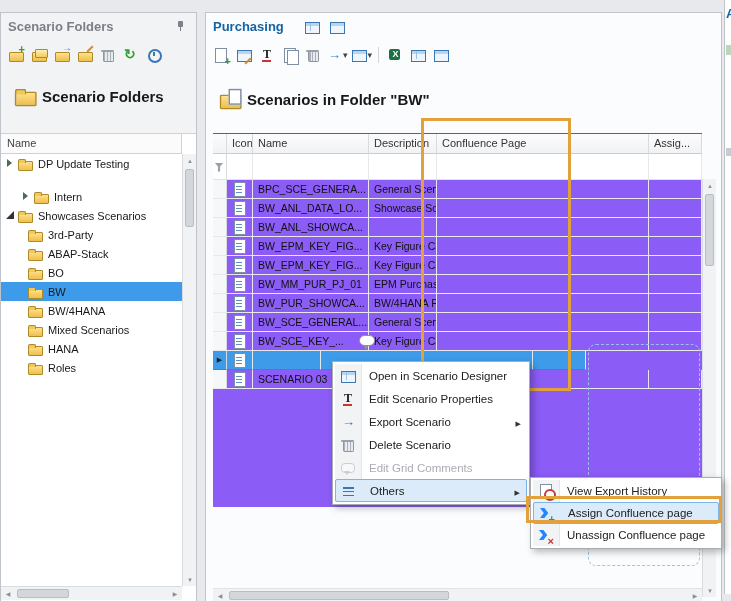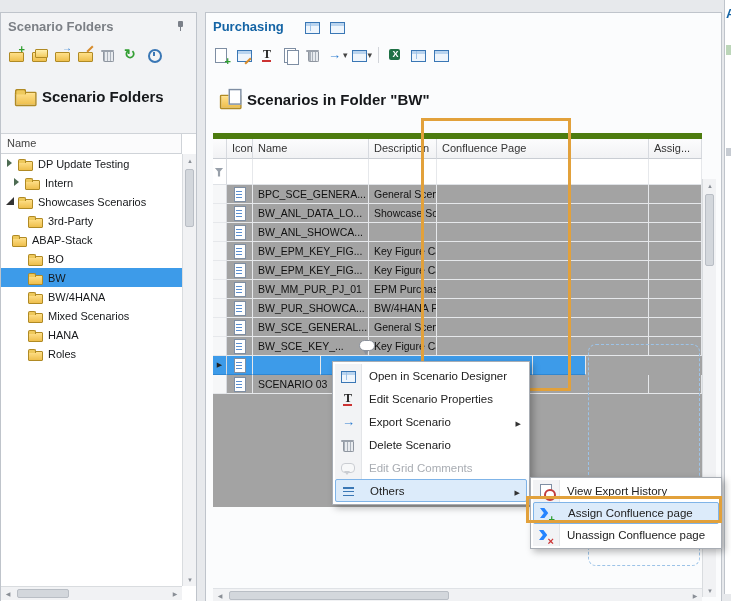--- a/index.html
+++ b/index.html
@@ -44,21 +44,21 @@
   .ghscroll{position:absolute;left:7px;top:575px;width:489px;height:14px;background:#f1f2f4;border-top:1px solid #dfe2e6}
   .sarrow{position:absolute;width:14px;height:13px;display:flex;align-items:center;justify-content:center;color:#8a8f96;font-size:6px}
   .sarrow.up{top:0}.sarrow.down{bottom:0}
   .sarrow.left{left:0;top:0}.sarrow.right{right:0;top:0}
   .sarrow.up::before{content:"▲"}.sarrow.down::before{content:"▼"}
   .sarrow.left::before{content:"◀"}.sarrow.right::before{content:"▶"}
   .vthumb{position:absolute;left:2px;right:2px;background:#d3d7dc;border:1px solid #b9bec5;border-radius:2px}
   .hthumb{position:absolute;top:2px;bottom:2px;background:#d3d7dc;border:1px solid #b9bec5;border-radius:2px}
 
   
-  .grid{position:absolute;left:7px;top:120px;width:489px;height:374px;background:#a3a3a3;border-top:6px solid #4d7c0f}
+  .grid{position:absolute;left:7px;top:120px;width:489px;height:374px;background:#8b5cf6;border-top:1px solid #4d7c0f}
   .grow{display:flex}
   .gcell{border-right:1px solid #e6e8eb;border-bottom:1px solid #e6e8eb;overflow:hidden;white-space:nowrap;font-size:10.5px;color:#111;
          height:19px;line-height:18px;padding-left:5px;flex:none;position:relative}
   .ghead .gcell{height:20px;line-height:19px;font-size:11px;color:#333;background:linear-gradient(#fcfcfd,#f1f2f4);
          border-right:1px solid #d7dadf;border-bottom:1px solid #c9cdd3}
   .gfilter .gcell{height:26px;background:#fff;border-bottom:1px solid #dfe2e6}
   .gind{background:#f6f7f8;border-right:1px solid #d7dadf;padding-left:0;display:flex;align-items:center;justify-content:center}
   .grow.sel .gcell{background:var(--sel);border-bottom-color:#2f87d2;color:#06233f}
   .grow.sel .gind{background:var(--sel)}
   .iconcell{display:flex;align-items:center;justify-content:center;padding-left:0}
@@ -183,36 +183,36 @@
       <span>Scenario Folders</span>
     </div>
     <div class="tree-box">
       <div class="nhead">Name</div>
       <div class="tree" id="tree">
           <div class="trow" style="padding-left: 4px;">
             <span class="expander collapsed"></span>
             <span class="icn i-folder"></span>
             <span class="tlabel">DP Update Testing</span>
           </div>
-          <div class="trow" style="padding-left: 11px;">
+          <div class="trow" style="padding-left: 20px; margin-top: 14px;">
             <span class="expander collapsed"></span>
             <span class="icn i-folder"></span>
             <span class="tlabel">Intern</span>
           </div>
           <div class="trow" style="padding-left: 4px;">
             <span class="expander expanded"></span>
             <span class="icn i-folder"></span>
             <span class="tlabel">Showcases Scenarios</span>
           </div>
           <div class="trow" style="padding-left: 26px;">
             <span class="expander leaf"></span>
             <span class="icn i-folder"></span>
             <span class="tlabel">3rd-Party</span>
           </div>
-          <div class="trow" style="padding-left: 10px;">
+          <div class="trow" style="padding-left: 26px;">
             <span class="expander leaf"></span>
             <span class="icn i-folder"></span>
             <span class="tlabel">ABAP-Stack</span>
           </div>
           <div class="trow" style="padding-left: 26px;">
             <span class="expander leaf"></span>
             <span class="icn i-folder"></span>
             <span class="tlabel">BO</span>
           </div>
           <div class="trow sel" style="padding-left: 26px;">

